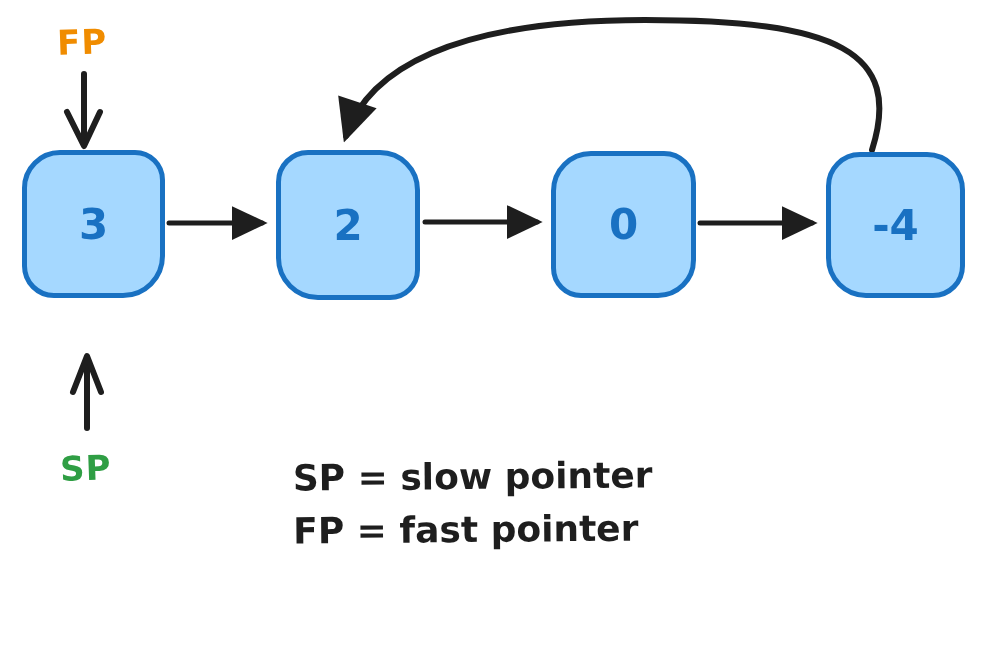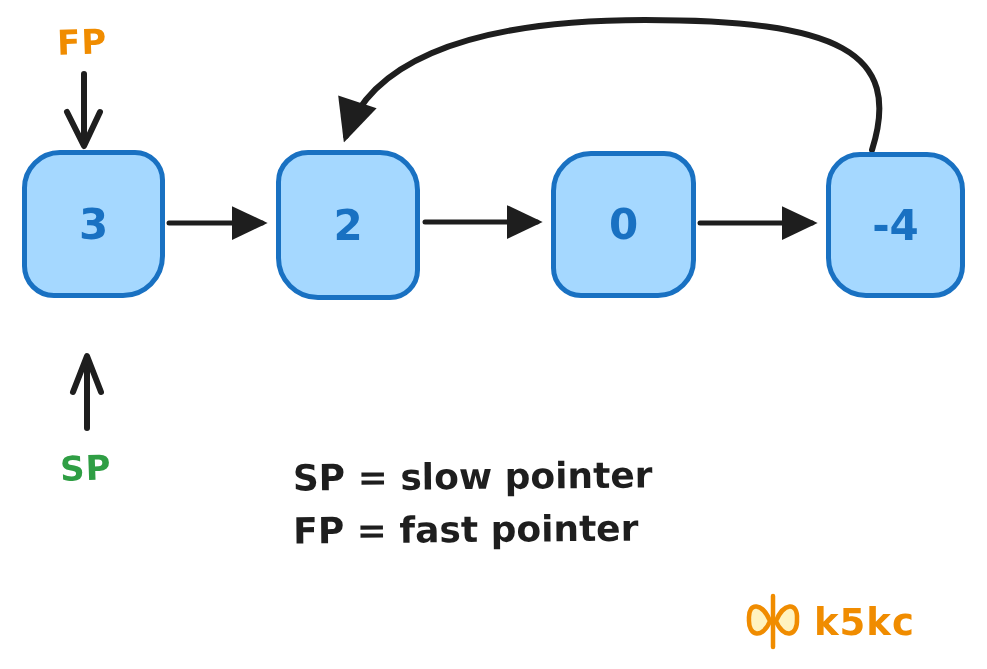--- a/index.html
+++ b/index.html
@@ -111,22 +111,14 @@
   </div>
 
   <div class="ptr-label fp-label">FP</div>
   <div class="ptr-label sp-label">SP</div>
 
   <div class="legend">
     <div>SP = slow pointer</div>
     <div>FP = fast pointer</div>
   </div>
 
-  <div class="watermark">
-    <svg width="62" height="60" viewBox="0 0 60 60">
-      <path d="M27,29 C20,11 5,9 6,27 C5,45 20,47 27,29 Z" fill="#fff3bf" stroke="#f08c00" stroke-width="4.5" stroke-linejoin="round"></path>
-      <path d="M33,29 C40,11 55,9 54,27 C55,45 40,47 33,29 Z" fill="#fff3bf" stroke="#f08c00" stroke-width="4.5" stroke-linejoin="round"></path>
-      <path d="M30,4 L30,55" stroke="#f08c00" stroke-width="4.5" stroke-linecap="round" fill="none"></path>
-    </svg>
-    <span class="watermark-text">k5kc</span>
-  </div>
 
 </div>
 
 </body></html>

